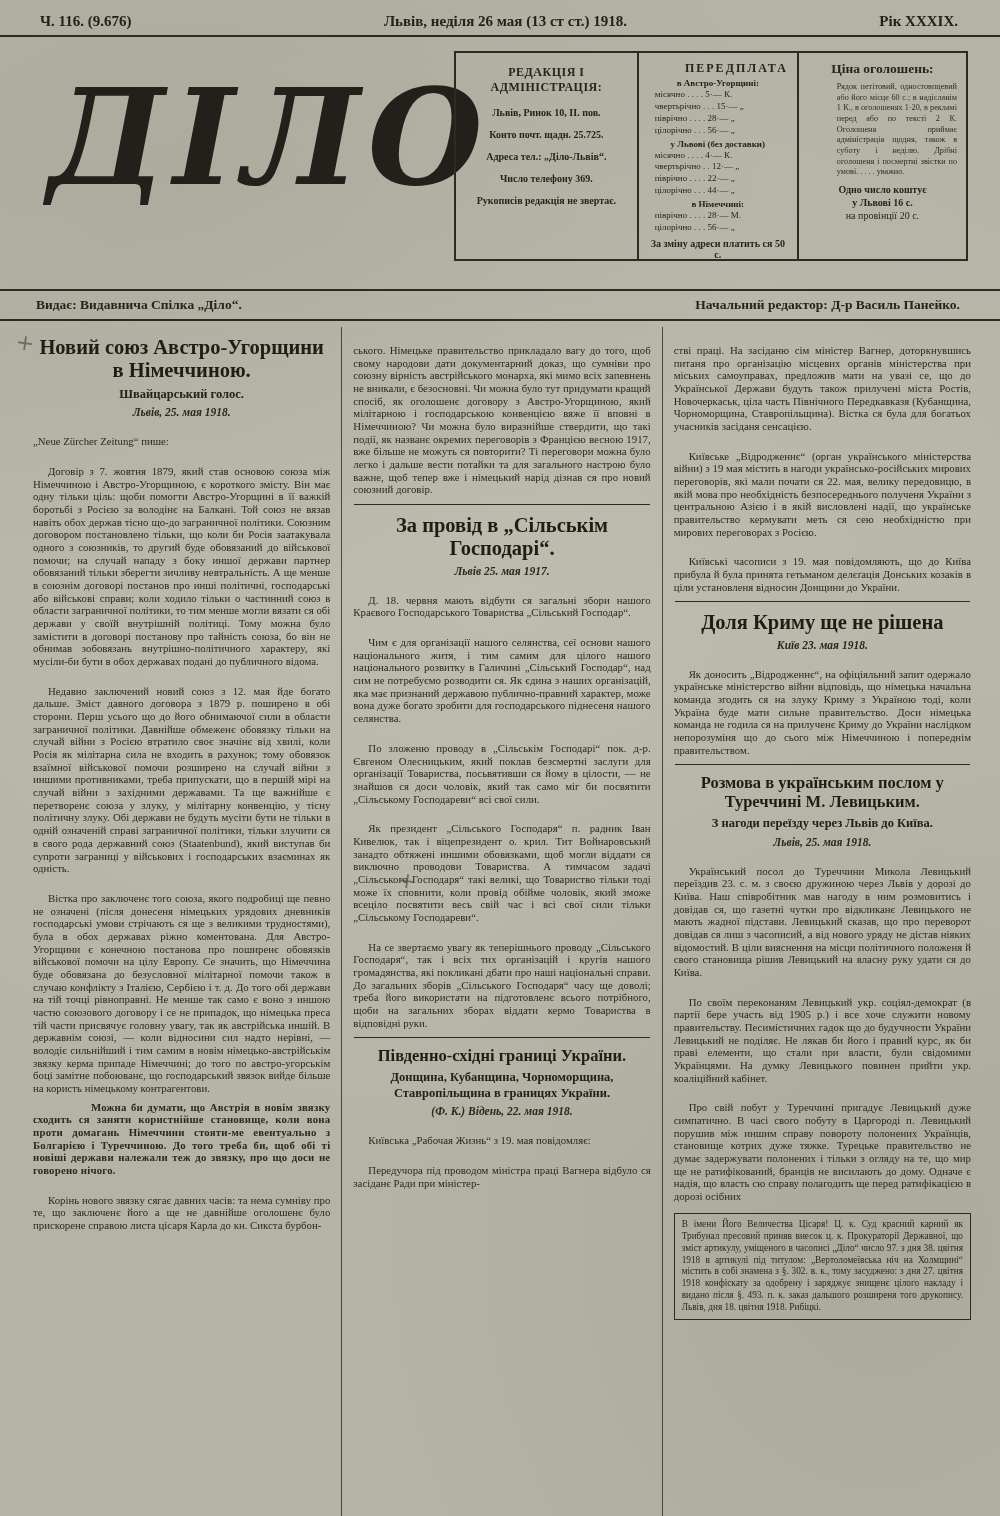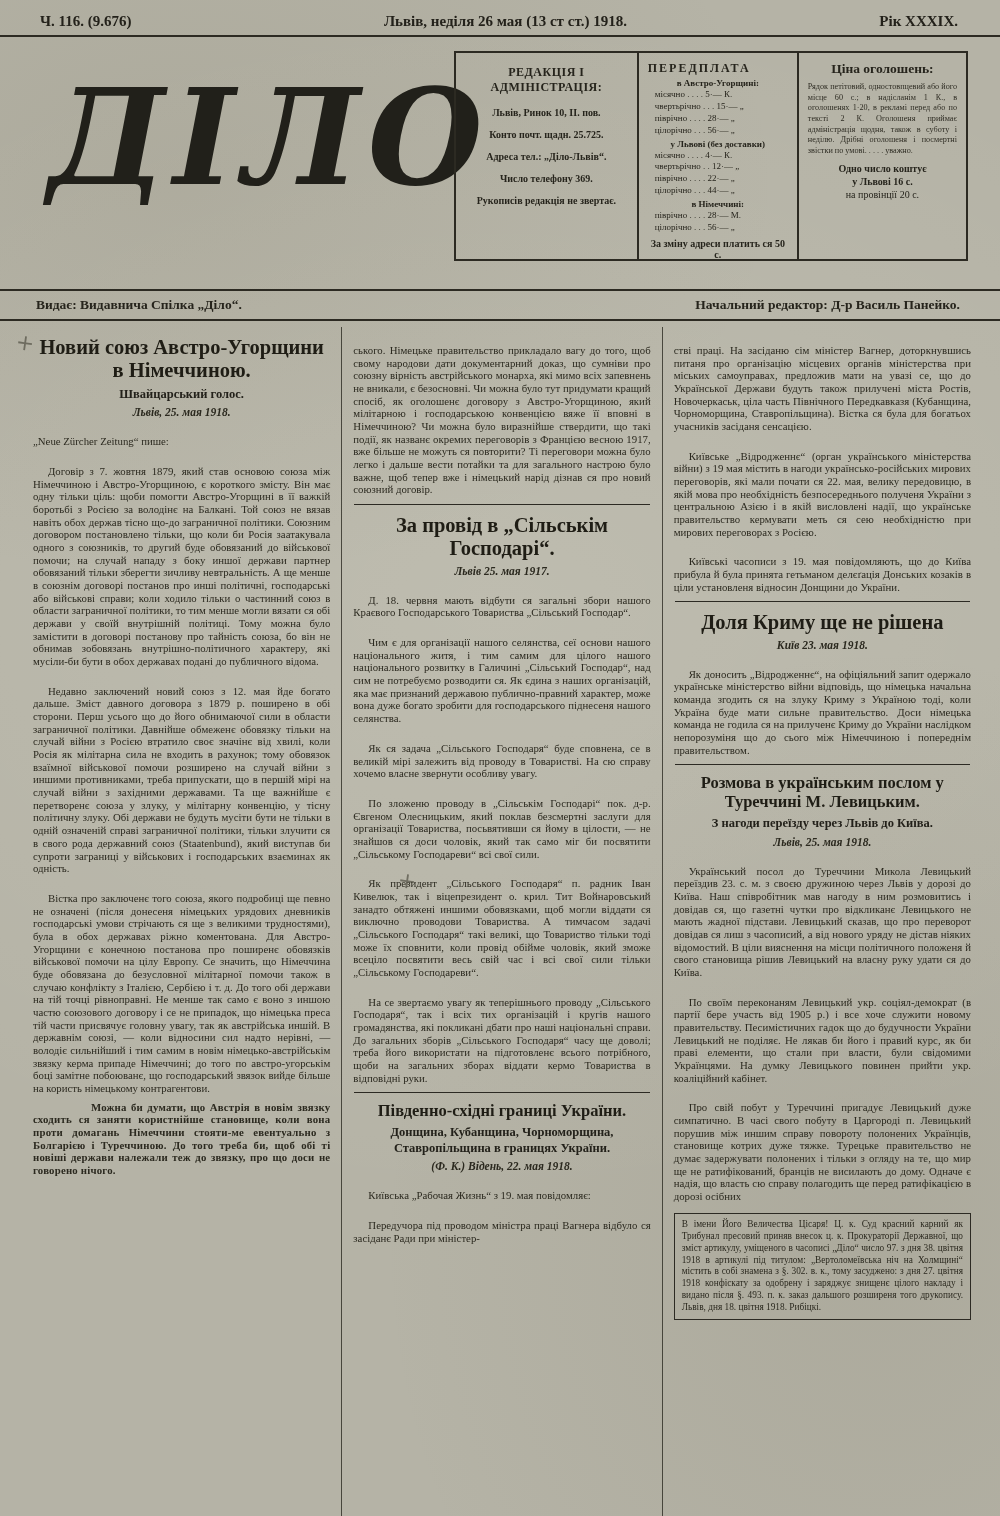--- a/index.html
+++ b/index.html
@@ -40,27 +40,27 @@
     margin-left:14px;margin-top:4px;height:206px;color:#26241c;
   }
   .mast-cell{padding:8px 9px;overflow:hidden;}
   .cell-office{width:36%;border-right:2px solid #2c2a22;text-align:center;}
   .cell-sub{width:31%;border-right:2px solid #2c2a22;}
   .cell-ads{width:33%;text-align:center;}
 
   .office-head{font-size:12px;font-weight:bold;line-height:1.25;margin:4px 0 12px;letter-spacing:.5px;}
   .office-line{font-size:10px;font-weight:bold;margin:11px 0;}
 
-  .sub-head{font-size:12px;font-weight:bold;text-align:left;letter-spacing:2px;margin:0 0 2px;}
+  .sub-head{font-size:12px;font-weight:bold;text-align:right;letter-spacing:2px;margin:0 0 2px;}
   .sub-label{font-size:9px;font-weight:bold;text-align:center;margin:2px 0 1px;}
   .sub-row{font-size:9px;line-height:1.32;padding-left:7px;white-space:nowrap;}
   .sub-footer{font-size:10px;text-align:center;margin-top:4px;font-weight:bold;}
 
   .ads-head{font-size:13.5px;font-weight:bold;margin:0 0 5px;}
-  .ads-body{font-size:8.2px;line-height:1.3;text-align:justify;margin-bottom:6px;color:#2e2c23;}
+  .ads-body{font-size:8.2px;line-height:1.3;text-align:justify;margin-bottom:6px;color:#2e2c23;margin-left:29px;}
   .ads-price{font-size:10px;margin:2px 0;}
   .ads-price.bold{font-weight:bold;}
 
   
   .pubrow{
     display:flex;justify-content:space-between;align-items:baseline;
     padding:6px 40px 6px 36px;font-size:13.5px;font-weight:bold;color:#26241c;
     border-bottom:2px solid #2c2a22;
   }
 
@@ -166,29 +166,29 @@
   <div class="columns">
       <div class="col">
         <h2 class="blk blk-title">Новий союз Австро-Угорщини в Німеччиною.</h2>
         <h3 class="blk blk-subtitle">Швайцарський голос.</h3>
         <div class="blk blk-dateline">Львів, 25. мая 1918.</div>
         <p class="blk blk-para cont">„Neue Zürcher Zeitung“ пише:</p>
         <p class="blk blk-para">Договір з 7. жовтня 1879, який став основою союза між Німеччиною і Австро-Угорщиною, є короткого змісту. Він має одну тільки ціль: щоби помогти Австро-Угорщині в її важкій боротьбі з Росією за володінє на Балкані. Той союз не вязав навіть обох держав тісно що-до заграничної політики. Союзним договором постановлено тільки, що коли би Росія заатакувала одного з союзників, то другий буде обовязаний до військової помочи; на случай нападу з боку иншої держави партнер обовязаний тільки зберегти зичливу невтральність. А ще менше в союзнім договорі постанов про инші політичні, господарські або військові справи; коли ходило тільки о частинний союз в области заграничної політики, то тим менше могли вязати ся обі держави у своїй внутрішній політиці. Тому можна було замістити в договорі постанову про тайність союза, бо він не обнимав зобовязань внутрішно-політичного характеру, які мусіли-би бути в обох державах подані до публичного відома.</p>
         <p class="blk blk-para">Недавно заключений новий союз з 12. мая йде богато дальше. Зміст давного договора з 1879 р. поширено в обі сторони. Перш усього що до його обнимаючої сили в области заграничної політики. Давнійше обмеженє обовязку тільки на случай війни з Росією втратило своє значінє від хвилі, коли Росія як мілітарна сила не входить в рахунок; тому обовязок взаїмної військової помочи розширено на случай війни з иншими противниками, треба припускати, що в першій мірі на случай війни з західними державами. Та ще важнійше є перетворенє союза у злуку, у мілітарну конвенцію, у тісну політичну злуку. Обі держави не будуть мусіти бути не тільки в одній означеній справі заграничної політики, тільки злучити ся в свого рода державний союз (Staatenbund), який виступав би супроти заграниці у військових і господарських взаєминах як одність.</p>
         <p class="blk blk-para">Вістка про заключенє того союза, якого подробиці ще певно не означені (після донесеня німецьких урядових дневників господарські умови стрічають ся ще з великими трудностями), була в обох державах ріжно коментована. Для Австро-Угорщини є конечною постанова про поширенє обовязків військової помочи на цілу Европу. Се значить, що Німеччина буде обовязана до безусловної мілітарної помочи також в случаю конфлікту з Італією, Сербією і т. д. До того обі держави на тій точці рівноправні. Не менше так само є воно з иншою частю союзового договору і се не припадок, що німецька преса тій части присвячує головну увагу, так як австрійська иншій. В державнім союзі, — коли відносини сил надто нерівні, — володіє сильнійший і тим самим в новім німецько-австрійськім звязку керма припаде Німеччині; до того по австро-угорськім боці замітне побоюванє, що господарський звязок вийде більше на користь німецькому контрагентови.</p>
         <p class="blk blk-para em">Можна би думати, що Австрія в новім звязку сходить ся заняти користнійше становище, коли вона проти домагань Німеччини стояти-ме евентуально з Болгарією і Туреччиною. До того треба би, щоб обі ті новіші держави належали теж до звязку, про що доси не говорено нічого.</p>
+        <p class="blk blk-para">Корінь нового звязку сягає давних часів: та нема сумніву про те, що заключенє його а ще не давнійше оголошенє було прискорене справою листа цісаря Карла до кн. Сикста бурбон-</p>
       </div>
       <div class="col">
         <p class="blk blk-para cont">ського. Німецьке правительство прикладало вагу до того, щоб свому народови дати документарний доказ, що сумніви про союзну вірність австрійського монарха, які мимо всіх запевнень не вникали, є безосновні. Чи можна було тут придумати кращий спосіб, як оголошенє договору з Австро-Угорщиною, який мілітарною і господарською конвенцією вяже її вповні в Німеччиною? Чи можна було виразнійше ствердити, що такі події, як названє окремих переговорів з Францією весною 1917, вже більше не можуть ся повторити? Ті переговори можна було легко і дальше вести потайки та для загального настрою було важне, щоб тепер вже і німецький нарід дізнав ся про новий союзний договір.</p>
         <div class="blk blk-rule"></div>
         <h2 class="blk blk-title">За провід в „Сільськім Господарі“.</h2>
         <div class="blk blk-dateline">Львів 25. мая 1917.</div>
         <p class="blk blk-para">Д. 18. червня мають відбути ся загальні збори нашого Краєвого Господарського Товариства „Сільський Господар“.</p>
         <p class="blk blk-para">Чим є для організації нашого селянства, сеї основи нашого національного житя, і тим самим для цілого нашого національного розвитку в Галичині „Сільський Господар“, над сим не потребуємо розводити ся. Як єдина з наших організацій, яка має признаний державою публично-правний характер, може вона дуже богато зробити для господарського піднесеня нашого селянства.</p>
-        <p class="blk blk-para">Як ся задача „Сільського Господаря“ буде сповнена, се в великій мірі залежить від проводу в Товаристві. На сю справу хочемо власне звернути особливу увагу.</p>
         <p class="blk blk-para">По зложеню проводу в „Сільськім Господарі“ пок. д-р. Євгеном Олесницьким, який поклав безсмертні заслуги для організації Товариства, посьвятивши ся йому в цілости, — не знайшов ся доси чоловік, який так само міг би посвятити „Сільському Господареви“ всі свої сили.</p>
         <p class="blk blk-para">Як президент „Сільського Господаря“ п. радник Іван Кивелюк, так і віцепрезидент о. крил. Тит Войнаровський занадто обтяжені иншими обовязками, щоб могли віддати ся виключно проводови Товариства. А тимчасом задачі „Сільського Господаря“ такі великі, що Товариство тільки тоді може їх сповнити, коли провід обійме чоловік, який зможе всеціло посвятити весь свій час і всі свої сили тільки „Сільському Господареви“.</p>
         <p class="blk blk-para">На се звертаємо увагу як теперішнього проводу „Сільського Господаря“, так і всіх тих організацій і кругів нашого громадянства, які покликані дбати про наші національні справи. До загальних зборів „Сільського Господаря“ часу ще доволі; треба його використати на підготовленє всього потрібного, щоби на загальних зборах віддати кермо Товариства в відповідні руки.</p>
         <div class="blk blk-rule"></div>
         <h2 class="blk blk-title med">Південно-східні границі України.</h2>
         <h3 class="blk blk-subtitle">Донщина, Кубанщина, Чорноморщина, Ставропільщина в границях України.</h3>
         <div class="blk blk-dateline">(Ф. К.) Відень, 22. мая 1918.</div>
         <p class="blk blk-para">Київська „Рабочая Жизнь“ з 19. мая повідомляє:</p>
         <p class="blk blk-para">Передучора під проводом міністра праці Вагнера відбуло ся засіданє Ради при міністер-</p>
       </div>

